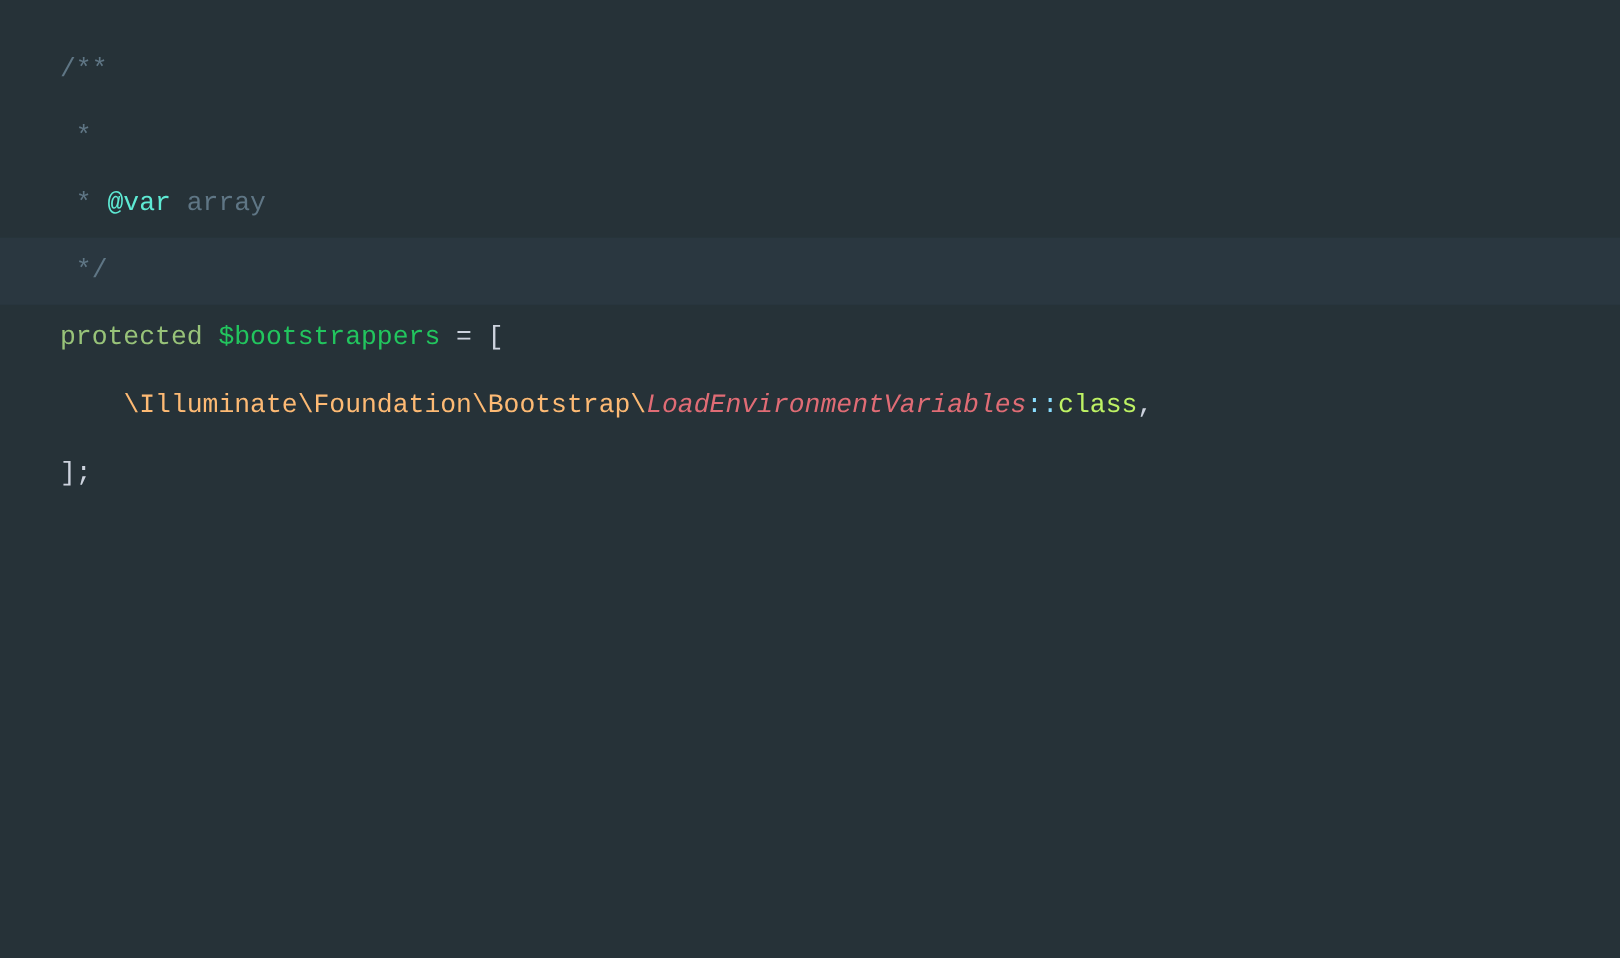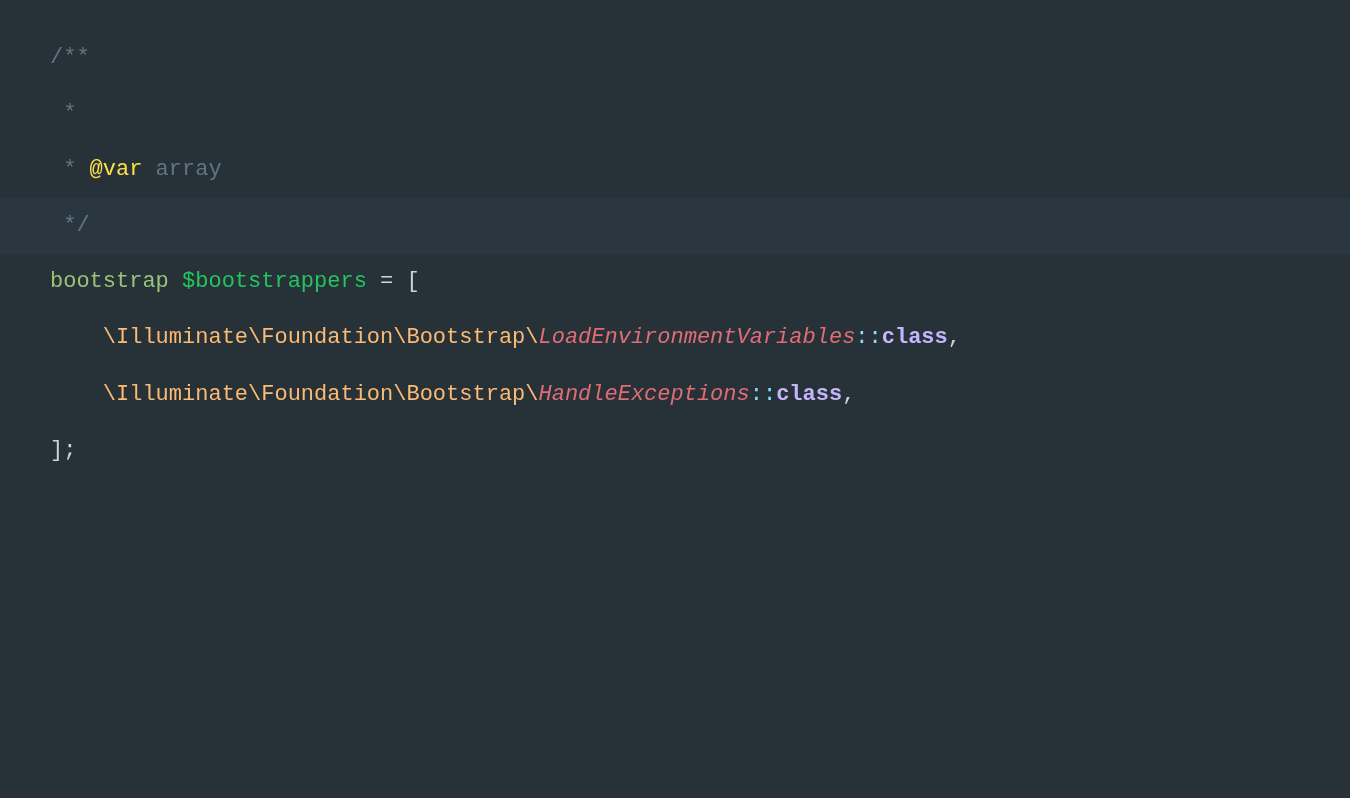--- a/index.html
+++ b/index.html
@@ -23,21 +23,21 @@
     }
     .highlighted-line {
       background-color: #2a3740;
       margin-left: -50px;
       padding-left: 50px;
     }
     .comment {
       color: #5f7685;
     }
     .docblock-tag {
-      color: #fde047;
+      color: #5eead4;
     }
     .keyword {
       color: #98c379;
     }
     .variable {
       color: #22c55e;
     }
     .operator {
       color: #cdd3de;
     }
@@ -48,32 +48,31 @@
       color: #fdba74;
     }
     .classname {
       color: #e06c75;
       font-style: italic;
     }
     .doublecolon {
       color: #89ddff;
     }
     .class-keyword {
-      color: #c4b5fd;
-      font-weight: bold;
+      color: #bef264;
+      font-weight: normal;
     }
     .comma {
       color: #cdd3de;
     }
   </style>
 </head>
 <body>
 
 <div>
   <div class="code-line"><span class="comment">/**</span></div>
   <div class="code-line"><span class="comment"> *</span></div>
   <div class="code-line"><span class="comment"> * </span><span class="docblock-tag">@var</span><span class="comment"> array</span></div>
   <div class="code-line highlighted-line"><span class="comment"> */</span></div>
-  <div class="code-line"><span class="keyword">bootstrap</span><span> </span><span class="variable">$bootstrappers</span><span class="operator"> = </span><span class="punctuation">[</span></div>
+  <div class="code-line"><span class="keyword">protected</span><span> </span><span class="variable">$bootstrappers</span><span class="operator"> = </span><span class="punctuation">[</span></div>
   <div class="code-line"><span>    </span><span class="namespace">\Illuminate\Foundation\Bootstrap\</span><span class="classname">LoadEnvironmentVariables</span><span class="doublecolon">::</span><span class="class-keyword">class</span><span class="comma">,</span></div>
-  <div class="code-line"><span>    </span><span class="namespace">\Illuminate\Foundation\Bootstrap\</span><span class="classname">HandleExceptions</span><span class="doublecolon">::</span><span class="class-keyword">class</span><span class="comma">,</span></div>
   <div class="code-line"><span class="punctuation">];</span></div>
 </div>
 
 </body></html>

